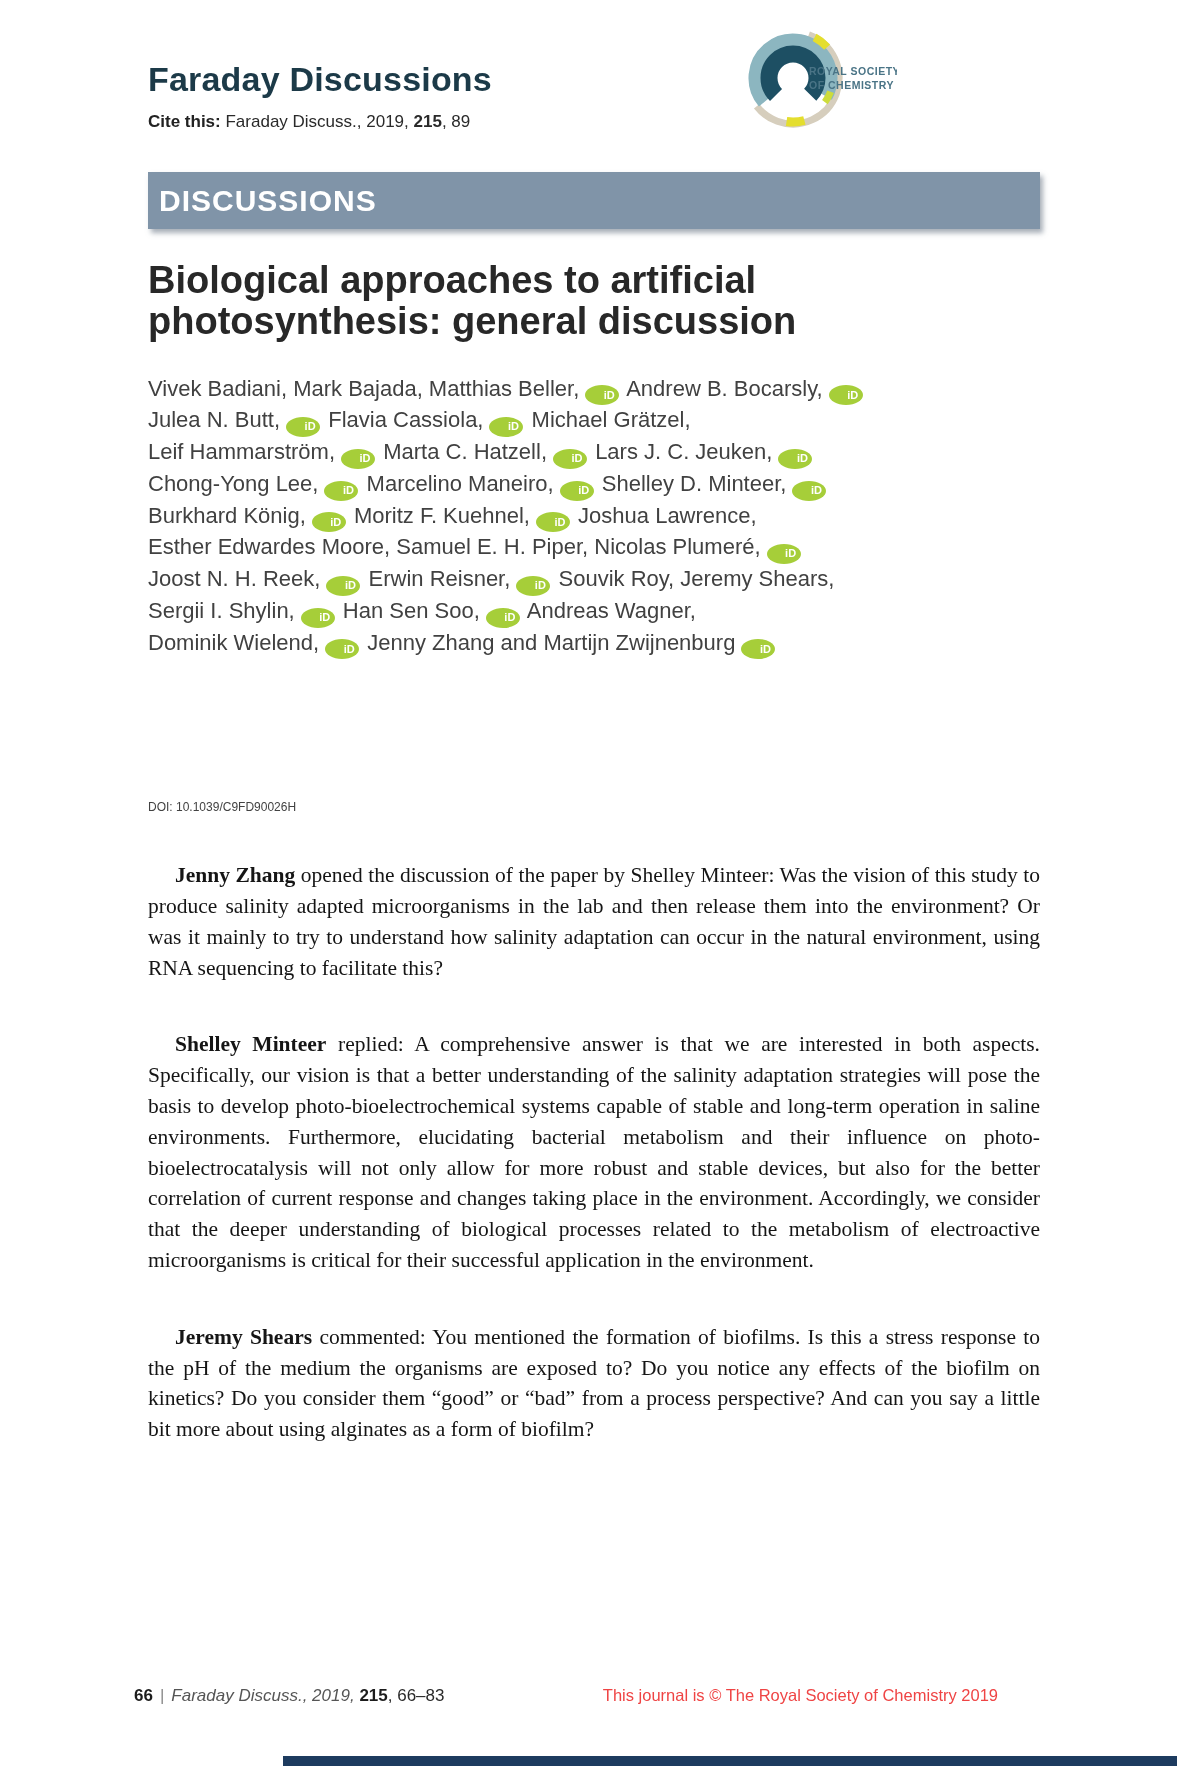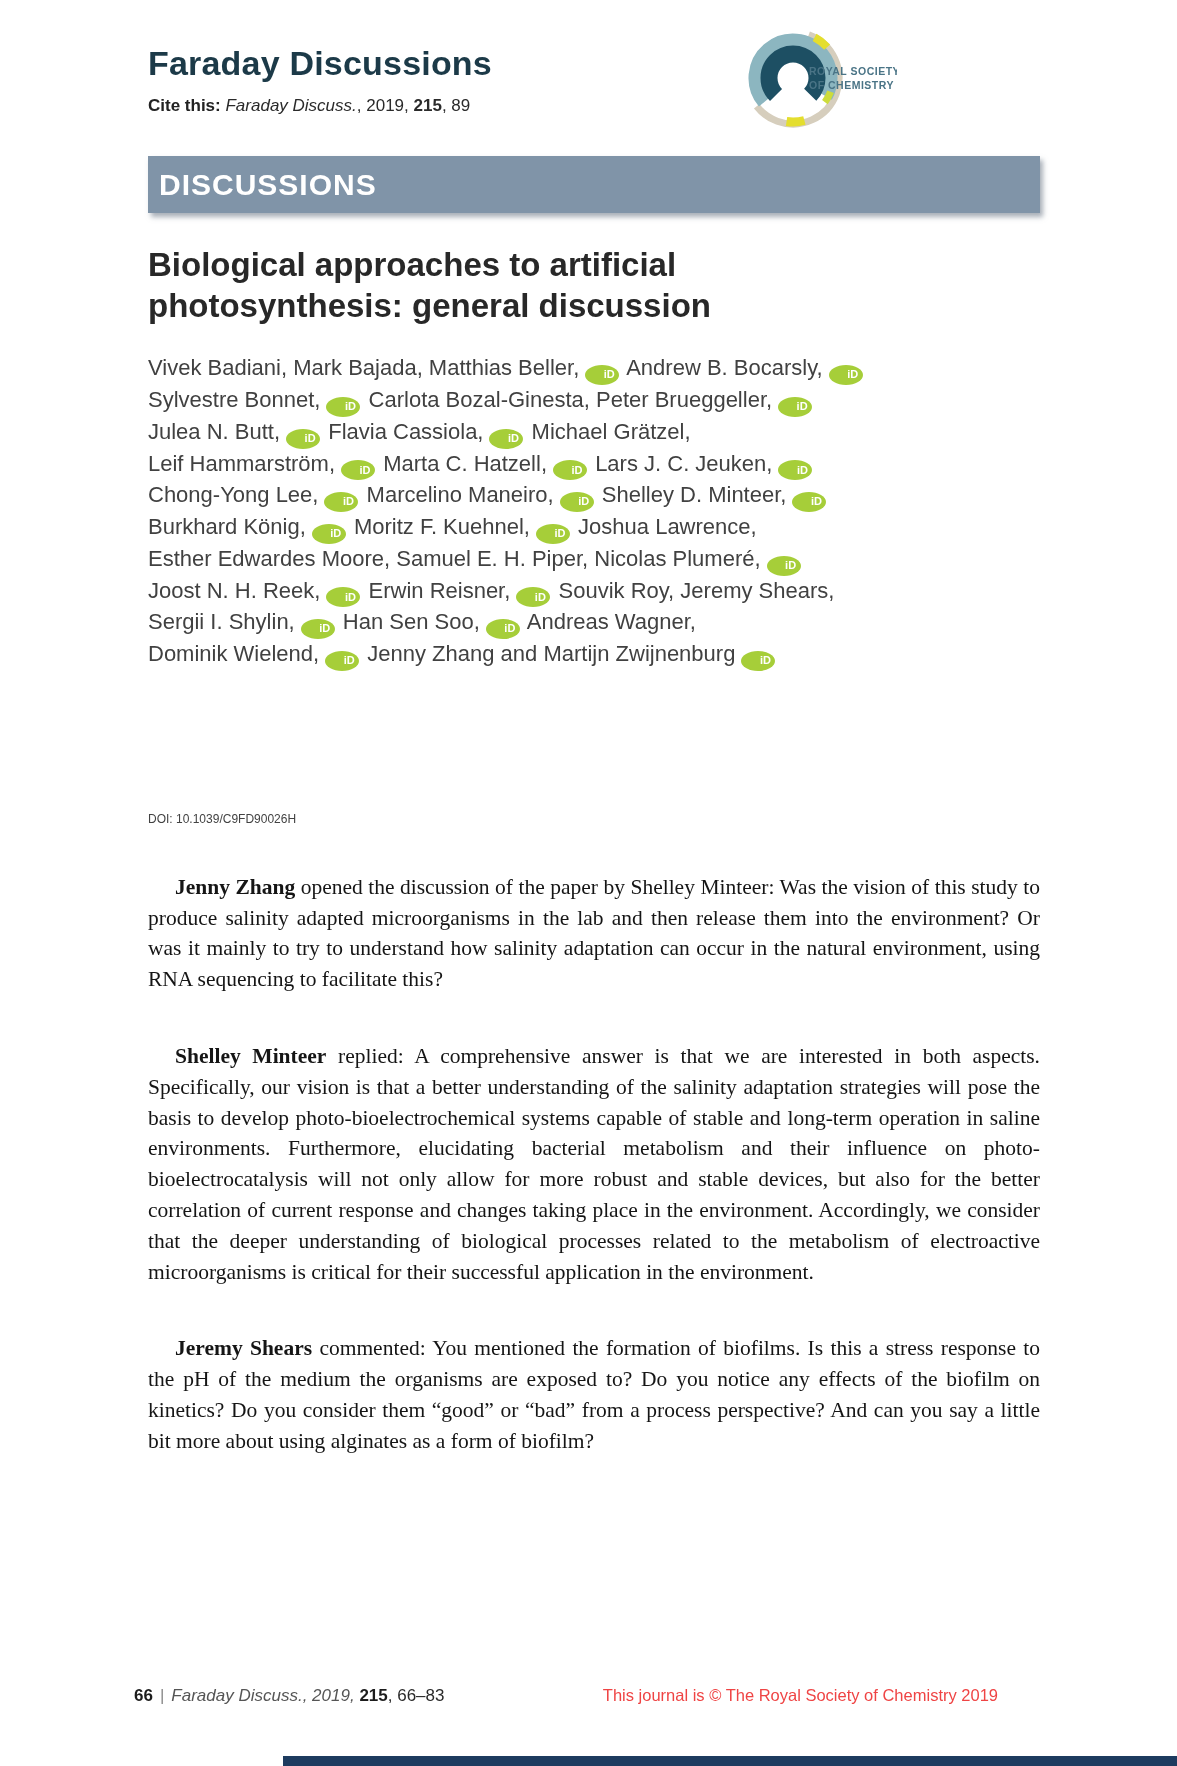--- a/index.html
+++ b/index.html
@@ -1,44 +1,44 @@
 <!DOCTYPE html>
 <html><head>
 <meta charset="utf-8">
 <style>
   html,body { margin:0; padding:0; background:#e9e9e9; }
   .page {
     position:relative; width:1177px; height:1766px; margin:0 auto;
     background:#ffffff; overflow:hidden;
     font-family:"Liberation Sans", sans-serif;
   }
-  .content { position:absolute; left:148px; top:0; width:892px; }
+  .content { position:absolute; left:148px; top:16px; width:892px; }
 
   .journal-title {
     margin:44px 0 0 0; font-size:34px; font-weight:600;
     color:#1c3a48; letter-spacing:0.2px;
   }
   .cite-line { margin-top:13px; font-size:17px; color:#2a2a2a; }
   .cite-label { font-weight:bold; color:#222; }
-  .cite-journal { font-style:italic; }
+  .cite-journal { }
   .cite-volume { font-weight:bold; }
 
   .rsc-logo { position:absolute; left:737px; top:24px; width:160px; height:112px; }
 
   .banner {
     margin-top:40px; height:57px; background:#8094a8;
     box-shadow:3px 4px 5px rgba(96,110,125,0.55);
     display:flex; align-items:center; padding-left:11px; box-sizing:border-box;
   }
   .banner-label {
     color:#ffffff; font-size:30px; font-weight:bold; letter-spacing:1px;
   }
 
   .article-title {
-    margin-top:31px; width:680px; font-size:33px; line-height:41px;
+    margin-top:31px; width:680px; font-size:38px; line-height:41px;
     font-weight:600; color:#282828;
   }
 
   .author-list { margin-top:22px; }
   .author-line { font-size:22px; line-height:29.5px; color:#414141; white-space:nowrap; }
   .orcid {
     display:inline-flex; align-items:center; justify-content:center;
     width:20px; height:20px; border-radius:50%;
     color:#ffffff; font-size:11px; font-weight:bold; font-style:normal;
     margin:0 2px 0 6px; vertical-align:-3px;
@@ -95,21 +95,20 @@
     </div>
 
     <div class="banner" style="background: rgb(128, 148, 168);">
       <span class="banner-label">DISCUSSIONS</span>
     </div>
 
     <h2 class="article-title">Biological approaches to artificial photosynthesis: general discussion</h2>
 
     <div class="author-list">
         <div class="author-line"><span>Vivek Badiani, Mark Bajada, Matthias Beller,</span><span class="orcid" style="background: rgb(166, 206, 57);">iD</span> <span>Andrew B. Bocarsly,</span><span class="orcid" style="background: rgb(166, 206, 57);">iD</span> </div>
-        <div class="author-line"><span>Sylvestre Bonnet,</span><span class="orcid" style="background: rgb(166, 206, 57);">iD</span> <span>Carlota Bozal-Ginesta, Peter Brueggeller,</span><span class="orcid" style="background: rgb(166, 206, 57);">iD</span> </div>
         <div class="author-line"><span>Julea N. Butt,</span><span class="orcid" style="background: rgb(166, 206, 57);">iD</span> <span>Flavia Cassiola,</span><span class="orcid" style="background: rgb(166, 206, 57);">iD</span> <span>Michael Grätzel,</span> </div>
         <div class="author-line"><span>Leif Hammarström,</span><span class="orcid" style="background: rgb(166, 206, 57);">iD</span> <span>Marta C. Hatzell,</span><span class="orcid" style="background: rgb(166, 206, 57);">iD</span> <span>Lars J. C. Jeuken,</span><span class="orcid" style="background: rgb(166, 206, 57);">iD</span> </div>
         <div class="author-line"><span>Chong-Yong Lee,</span><span class="orcid" style="background: rgb(166, 206, 57);">iD</span> <span>Marcelino Maneiro,</span><span class="orcid" style="background: rgb(166, 206, 57);">iD</span> <span>Shelley D. Minteer,</span><span class="orcid" style="background: rgb(166, 206, 57);">iD</span> </div>
         <div class="author-line"><span>Burkhard König,</span><span class="orcid" style="background: rgb(166, 206, 57);">iD</span> <span>Moritz F. Kuehnel,</span><span class="orcid" style="background: rgb(166, 206, 57);">iD</span> <span>Joshua Lawrence,</span> </div>
         <div class="author-line"><span>Esther Edwardes Moore, Samuel E. H. Piper, Nicolas Plumeré,</span><span class="orcid" style="background: rgb(166, 206, 57);">iD</span> </div>
         <div class="author-line"><span>Joost N. H. Reek,</span><span class="orcid" style="background: rgb(166, 206, 57);">iD</span> <span>Erwin Reisner,</span><span class="orcid" style="background: rgb(166, 206, 57);">iD</span> <span>Souvik Roy, Jeremy Shears,</span> </div>
         <div class="author-line"><span>Sergii I. Shylin,</span><span class="orcid" style="background: rgb(166, 206, 57);">iD</span> <span>Han Sen Soo,</span><span class="orcid" style="background: rgb(166, 206, 57);">iD</span> <span>Andreas Wagner,</span> </div>
         <div class="author-line"><span>Dominik Wielend,</span><span class="orcid" style="background: rgb(166, 206, 57);">iD</span> <span>Jenny Zhang and Martijn Zwijnenburg</span><span class="orcid" style="background: rgb(166, 206, 57);">iD</span> </div>
       </div>
 

